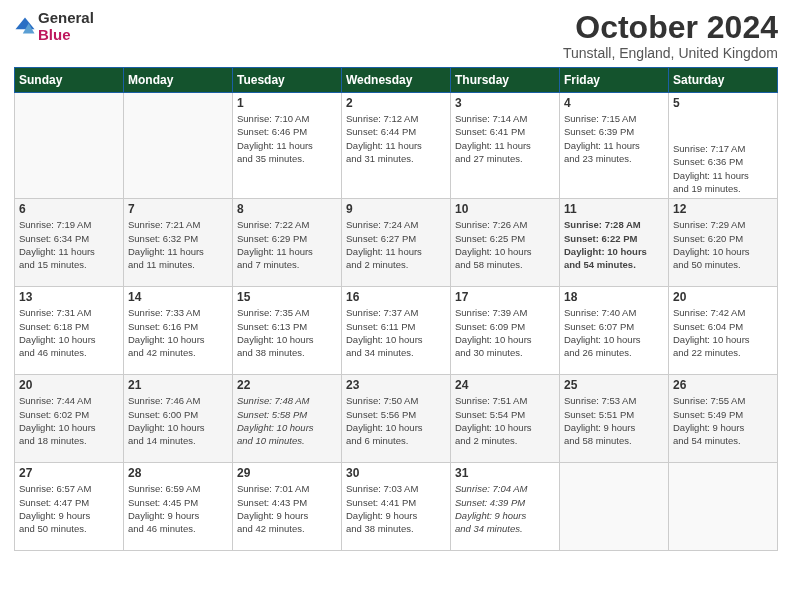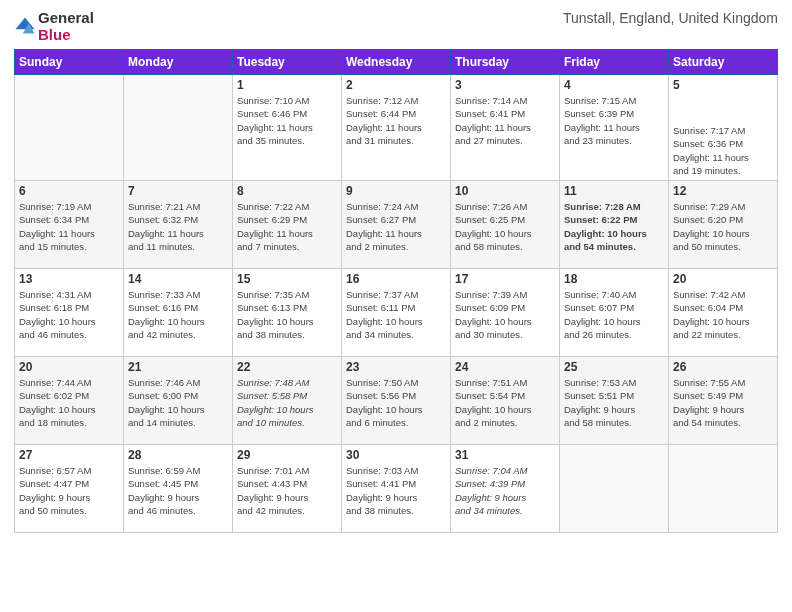--- a/index.html
+++ b/index.html
@@ -61,21 +61,21 @@
       color: #555;
     }
     .calendar {
       flex: 1;
       border: 1px solid #ccc;
       border-collapse: collapse;
       width: 100%;
       table-layout: fixed;
     }
     .calendar th {
-      background-color: #6d28d9;
+      background-color: #14532d;
       color: #fff;
       font-size: 12px;
       font-weight: bold;
       padding: 5px 4px;
       border: 1px solid #1a5fa4;
       text-align: left;
     }
     .calendar td {
       border: 1px solid #ccc;
       vertical-align: top;
@@ -113,20 +113,21 @@
       <svg class="logo-icon" viewBox="0 0 30 30">
         <polygon points="15,2 28,18 2,18" fill="#2a6fc4"></polygon>
         <polygon points="20,10 28,24 12,24" fill="#5a9fd4"></polygon>
       </svg>
       <div class="logo-text">
         <span class="logo-general">General</span>
         <span class="logo-blue">Blue</span>
       </div>
     </div>
     <div class="title-block">
+      <div class="month-title">October 2024</div>
       <div class="subtitle">Tunstall, England, United Kingdom</div>
     </div>
   </div>
 
   <table class="calendar">
     <thead>
       <tr>
         <th>Sunday</th>
         <th>Monday</th>
         <th>Tuesday</th>
@@ -223,21 +224,21 @@
             <span class="day-number">12</span>
             <div class="day-info" style="white-space: pre-line;">Sunrise: 7:29 AM
 Sunset: 6:20 PM
 Daylight: 10 hours
 and 50 minutes.</div>
           </td>
         </tr>
         <tr>
           <td>
             <span class="day-number">13</span>
-            <div class="day-info" style="white-space: pre-line;">Sunrise: 4:31 AM
+            <div class="day-info" style="white-space: pre-line;">Sunrise: 7:31 AM
 Sunset: 6:18 PM
 Daylight: 10 hours
 and 46 minutes.</div>
           </td>
           <td>
             <span class="day-number">14</span>
             <div class="day-info" style="white-space: pre-line;">Sunrise: 7:33 AM
 Sunset: 6:16 PM
 Daylight: 10 hours
 and 42 minutes.</div>

